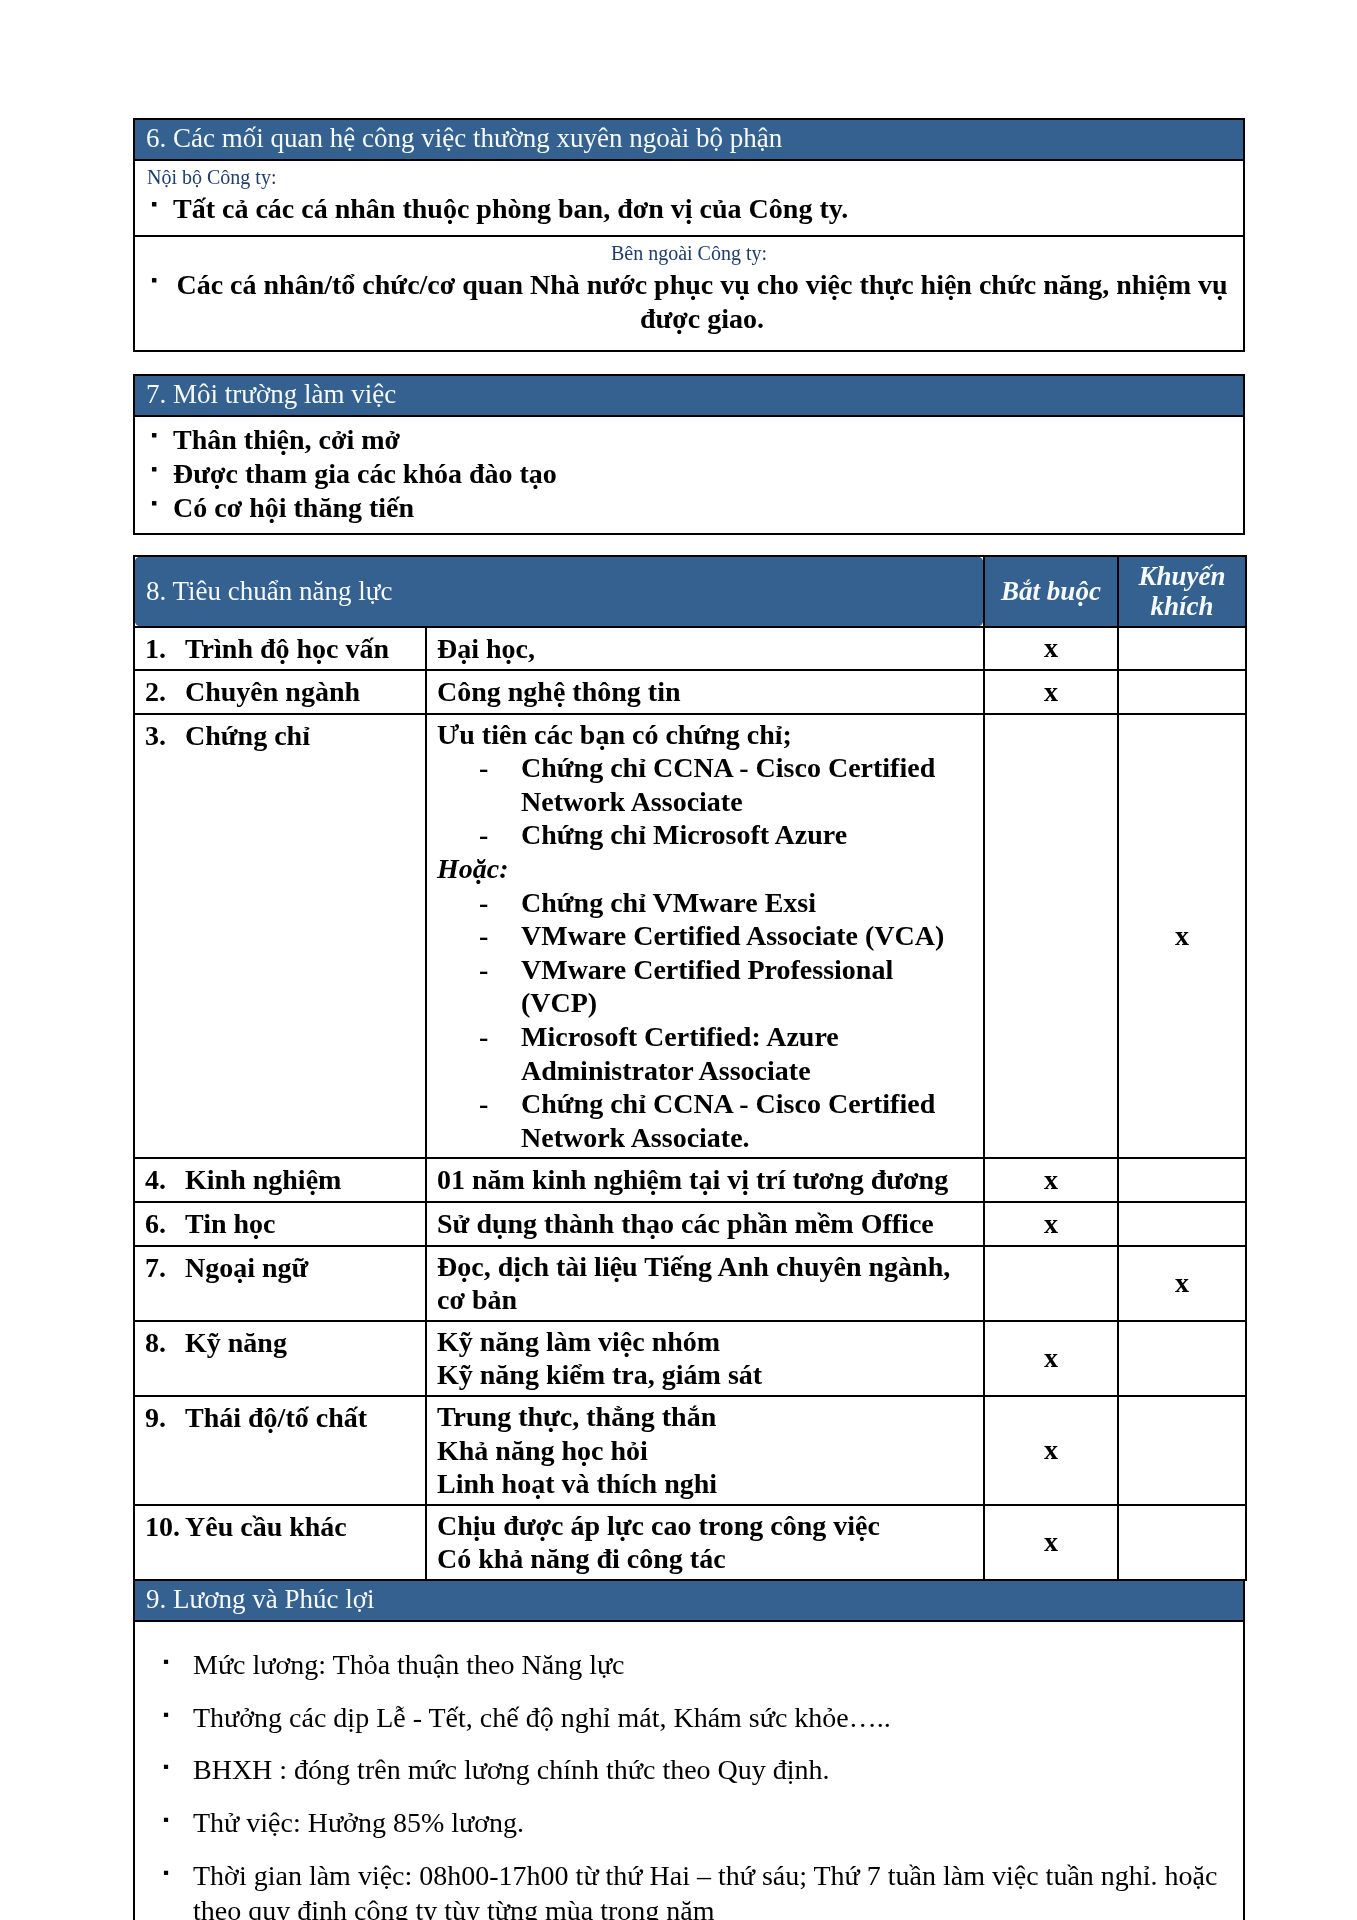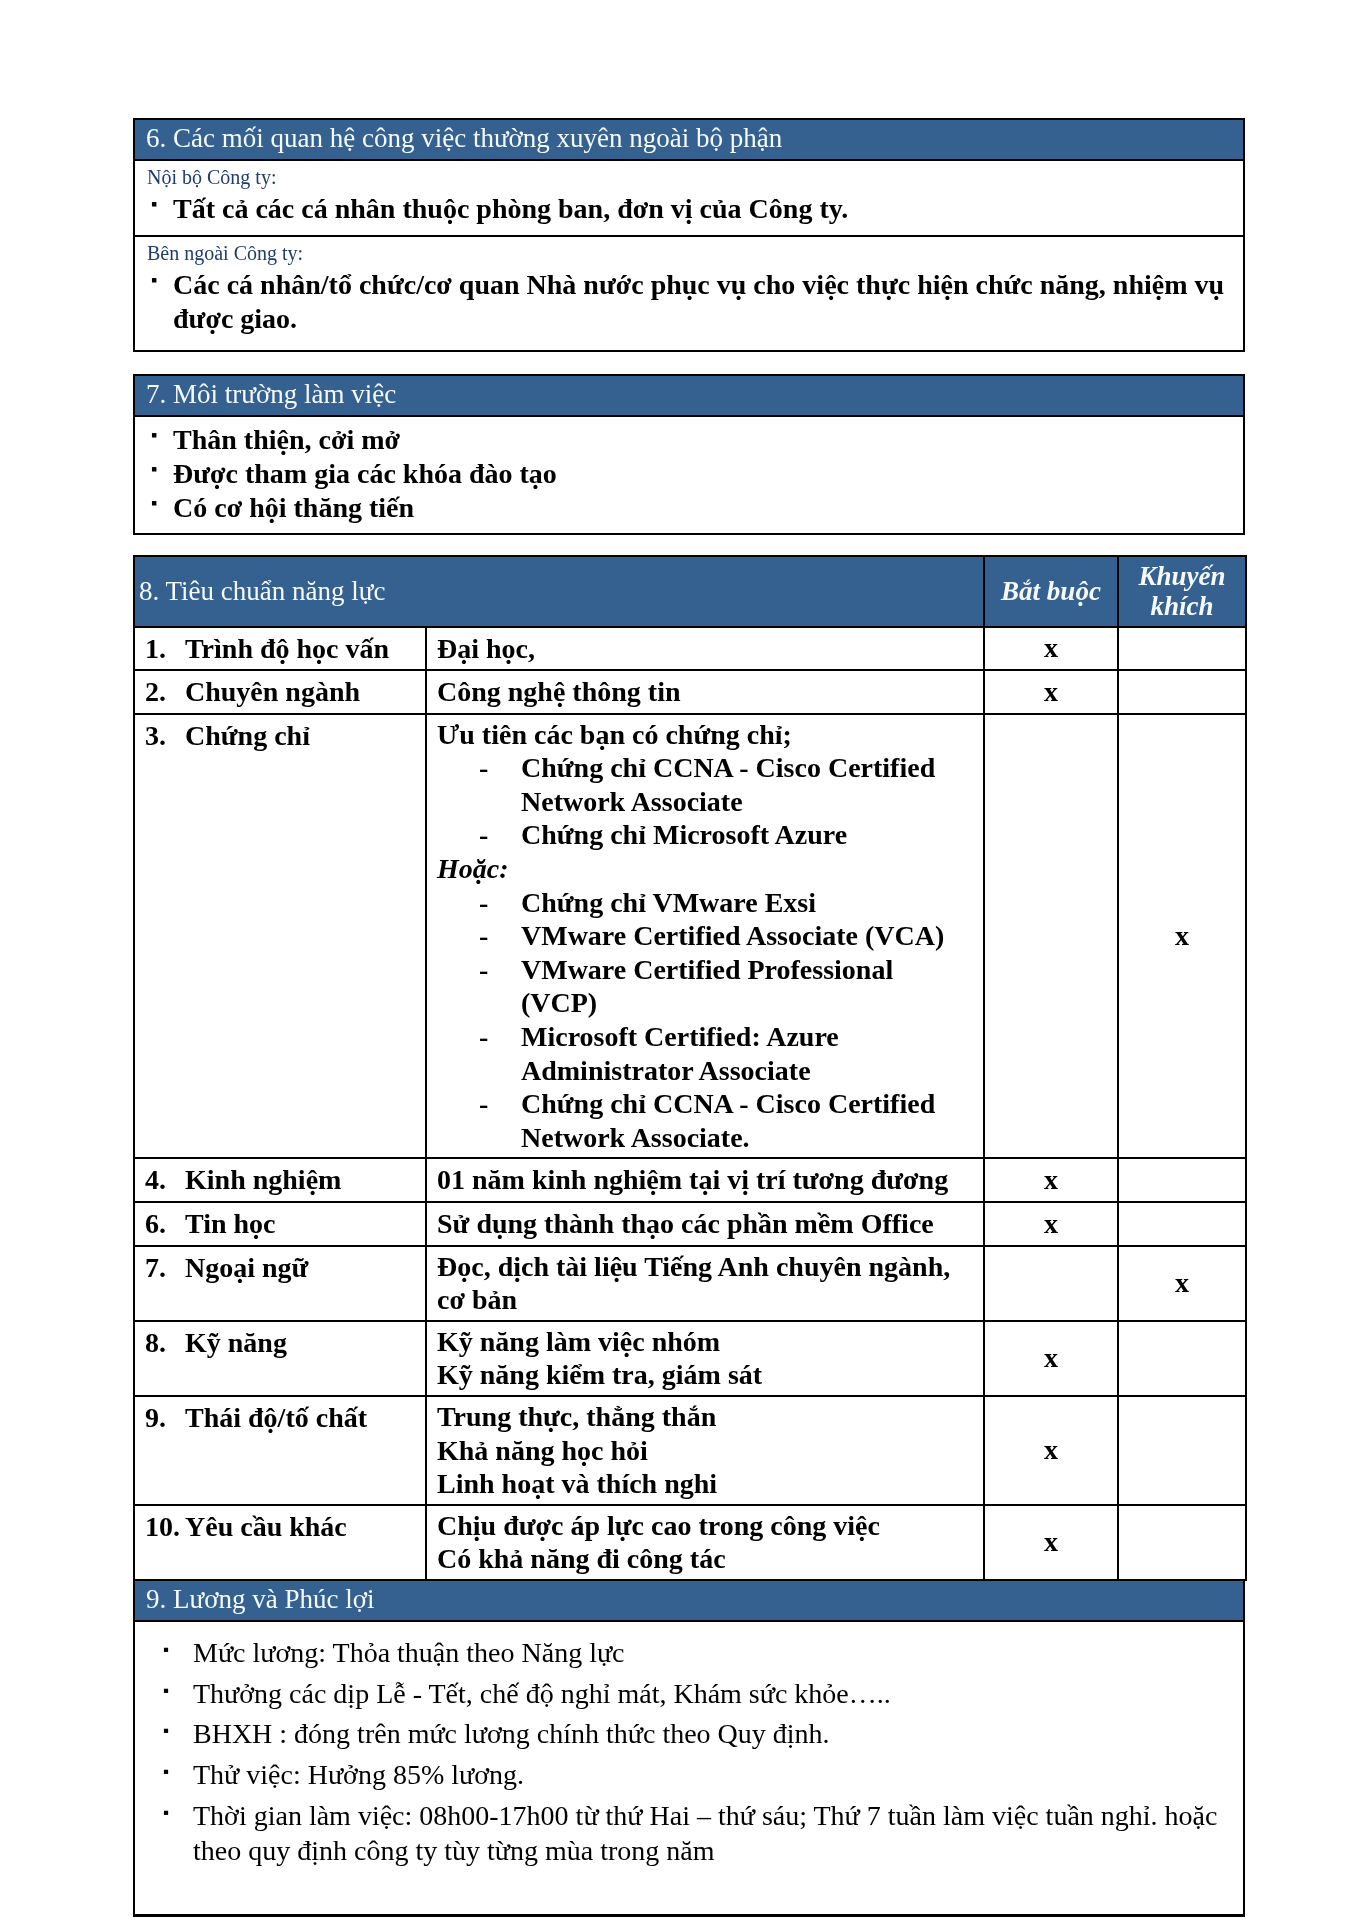--- a/index.html
+++ b/index.html
@@ -22,39 +22,39 @@
     padding:3px 11px 5px 11px;
     border:2px solid #000;
   }
   .gap22{margin-top:22px;}
   .gap20{margin-top:20px;}
 
   
   .box{border:2px solid #000;border-top:none;}
 
   .group{padding:3px 12px 9px 12px;}
-  .group + .group{border-top:2px solid #000;padding-bottom:13px;}
+  .group + .group{border-top:2px solid #000;padding-bottom:13px;text-align:center;}
   .glabel{color:#1E3C6C;font-size:20px;line-height:1.3;}
 
   ul.bullets{list-style:none;margin:2px 0 0 0;padding:0;}
   .b-item{
     position:relative;
     font-weight:bold;
     font-size:28px;
     line-height:1.22;
     padding-left:26px;
   }
   .b-item::before{content:"▪";position:absolute;left:4px;top:2px;font-size:18px;}
   .s7box{padding:4px 12px 8px 12px;}
 
   
   table.criteria{width:100%;border-collapse:collapse;table-layout:fixed;}
   table.criteria th,table.criteria td{border:2px solid #000;}
   thead th{background:#34618F;color:#f7fafc;}
-  .t-title{text-align:left;font-weight:normal;font-size:27px;padding:6px 4px;}
+  .t-title{text-align:left;font-weight:normal;font-size:27px;padding:6px 11px;border-radius:8px;}
   .t-req,.t-pref{
     font-weight:bold;font-style:italic;text-align:center;
     font-size:27px;line-height:1.12;padding:4px 4px;
   }
   td.c1{font-weight:bold;font-size:28px;line-height:1.2;vertical-align:top;padding:4px 8px 4px 10px;}
   .rlabel{text-align:justify;padding-left:40px;text-indent:-40px;}
   .rno{display:inline-block;width:40px;text-indent:0;}
   td.c2{font-weight:bold;font-size:28px;line-height:1.2;vertical-align:middle;padding:3px 10px;}
   .ln{margin:0;}
   .ln-dash{padding-left:84px;text-indent:-42px;}
@@ -69,21 +69,21 @@
     padding:8px 14px 12px 0;
     min-height:272px;
     box-sizing:content-box;
   }
   .s9-item{
     position:relative;
     font-weight:normal;
     font-size:28px;
     line-height:1.24;
     padding-left:58px;
-    margin-top:6px;
+    margin-top:18px;
   }
   .s9-item::before{content:"▪";position:absolute;left:28px;top:3px;font-size:17px;}
 </style>
 </head>
 <body>
 
 <div class="page">
   <div class="content">
 
     <section>

